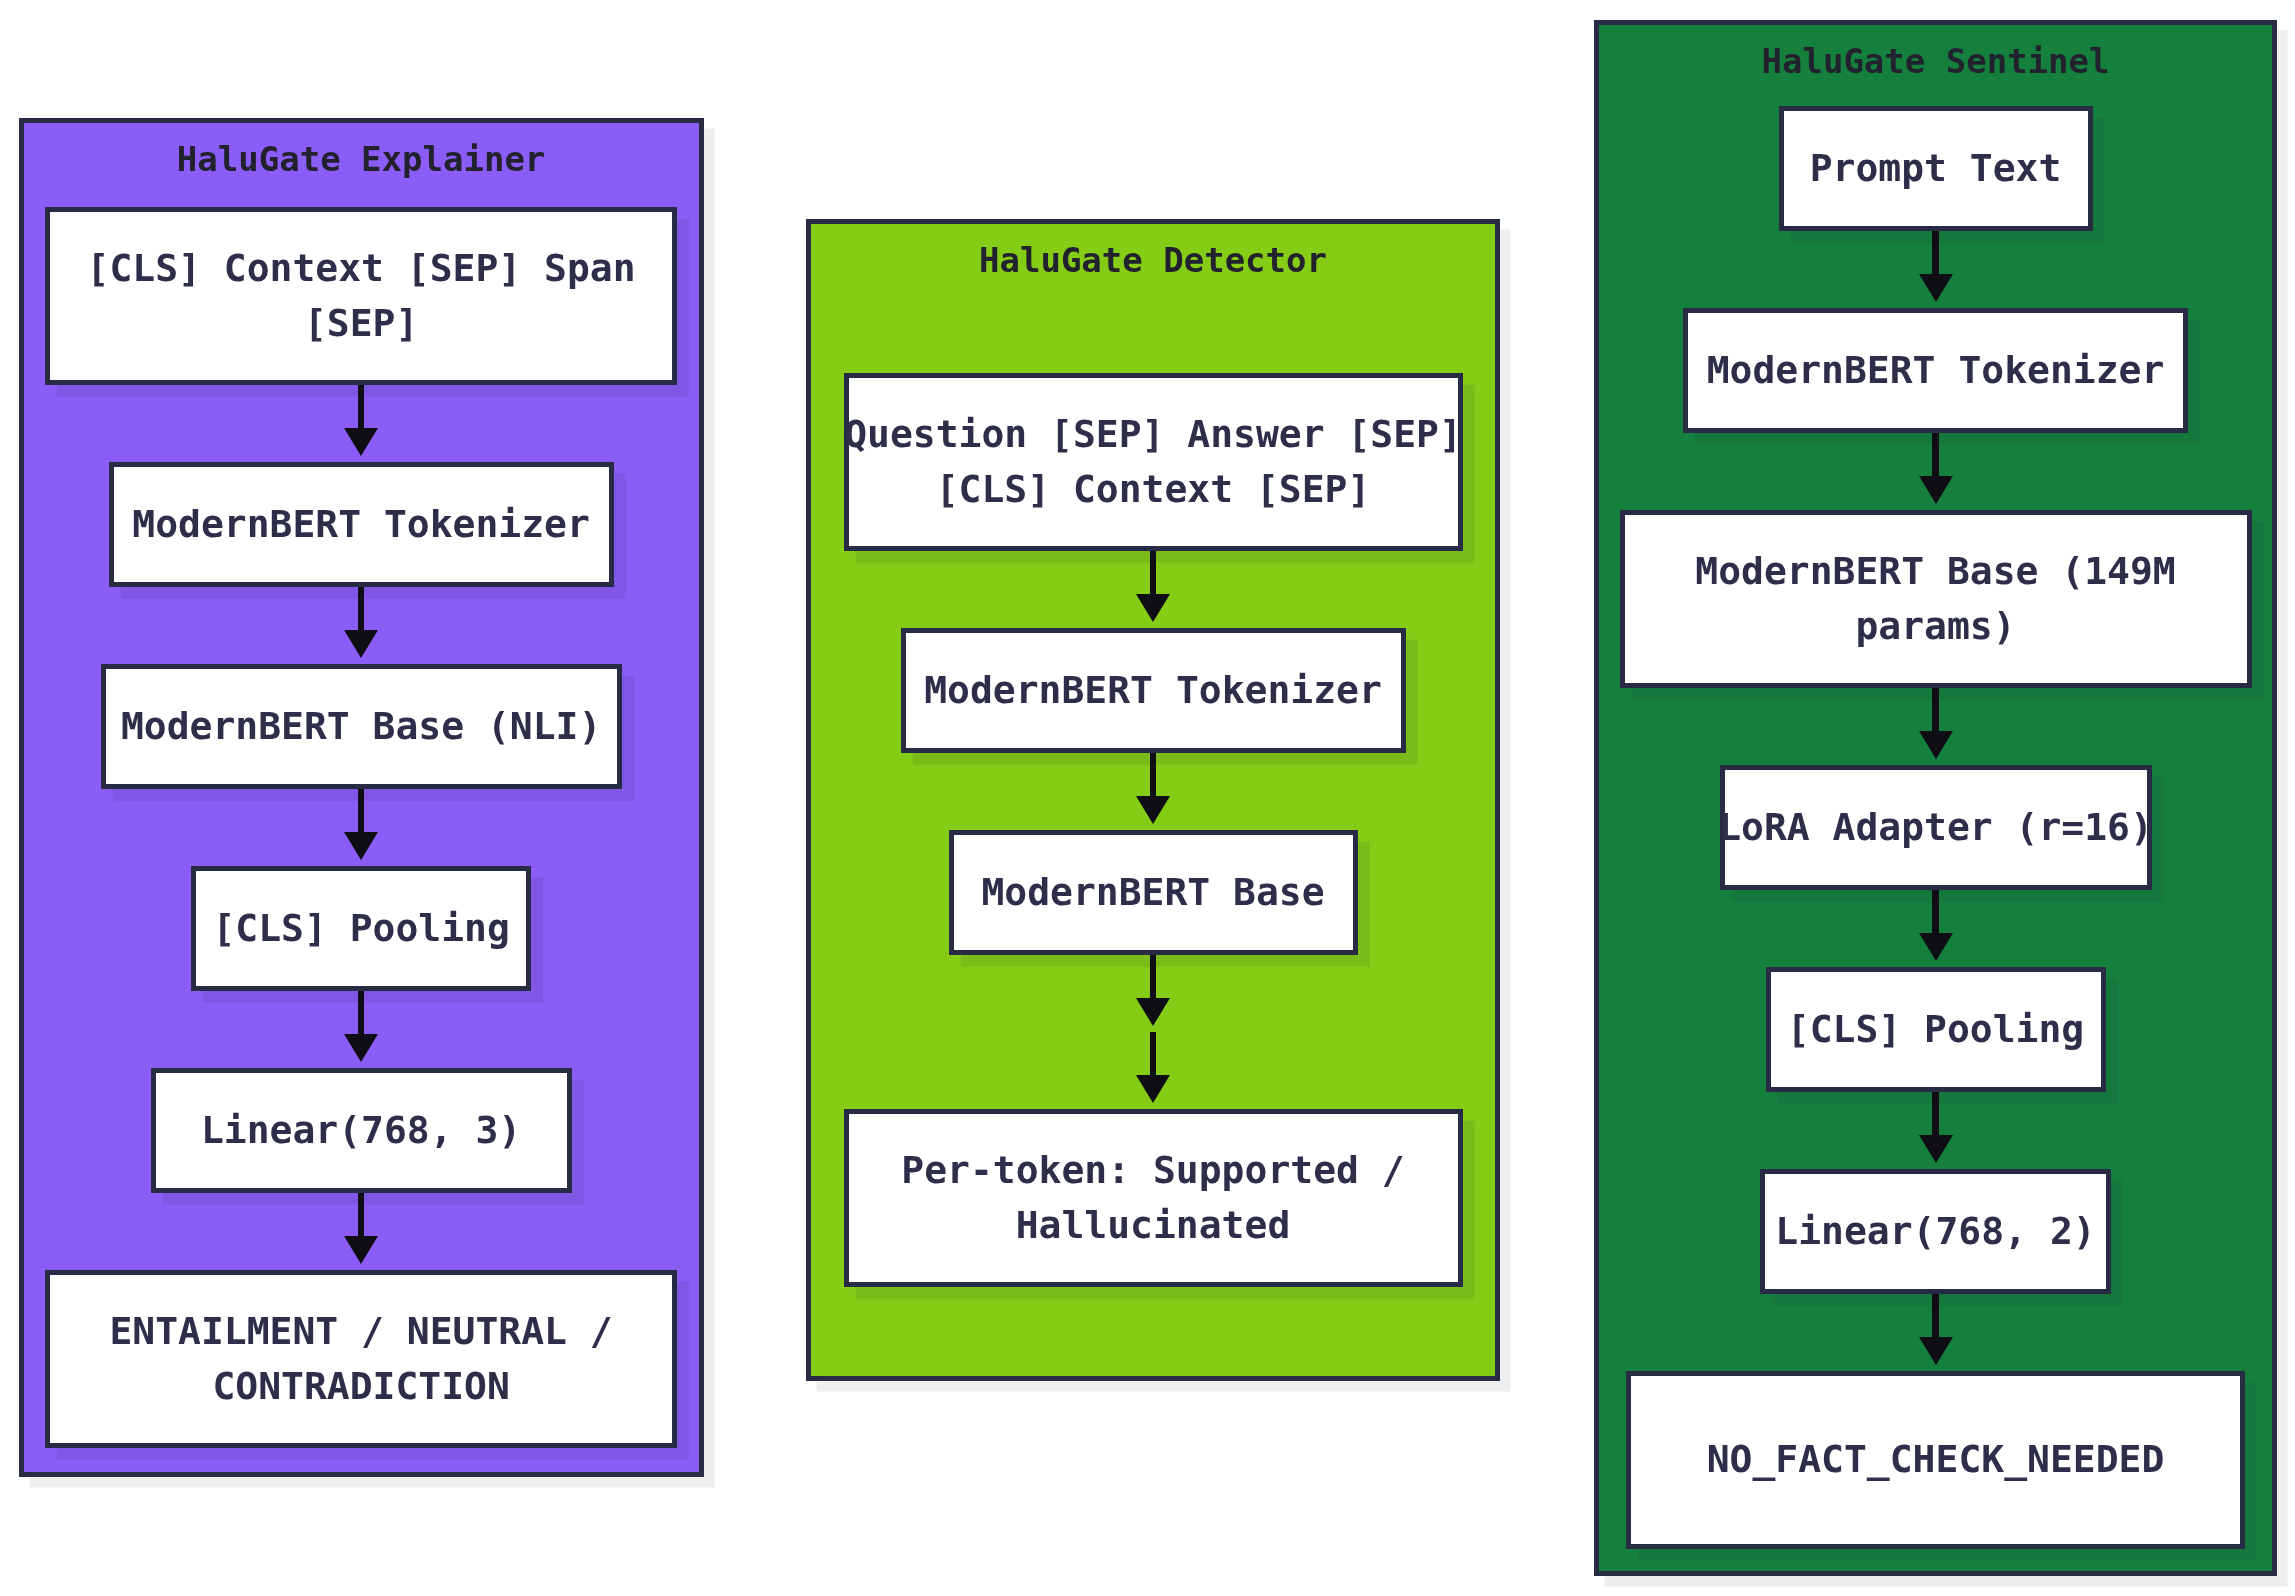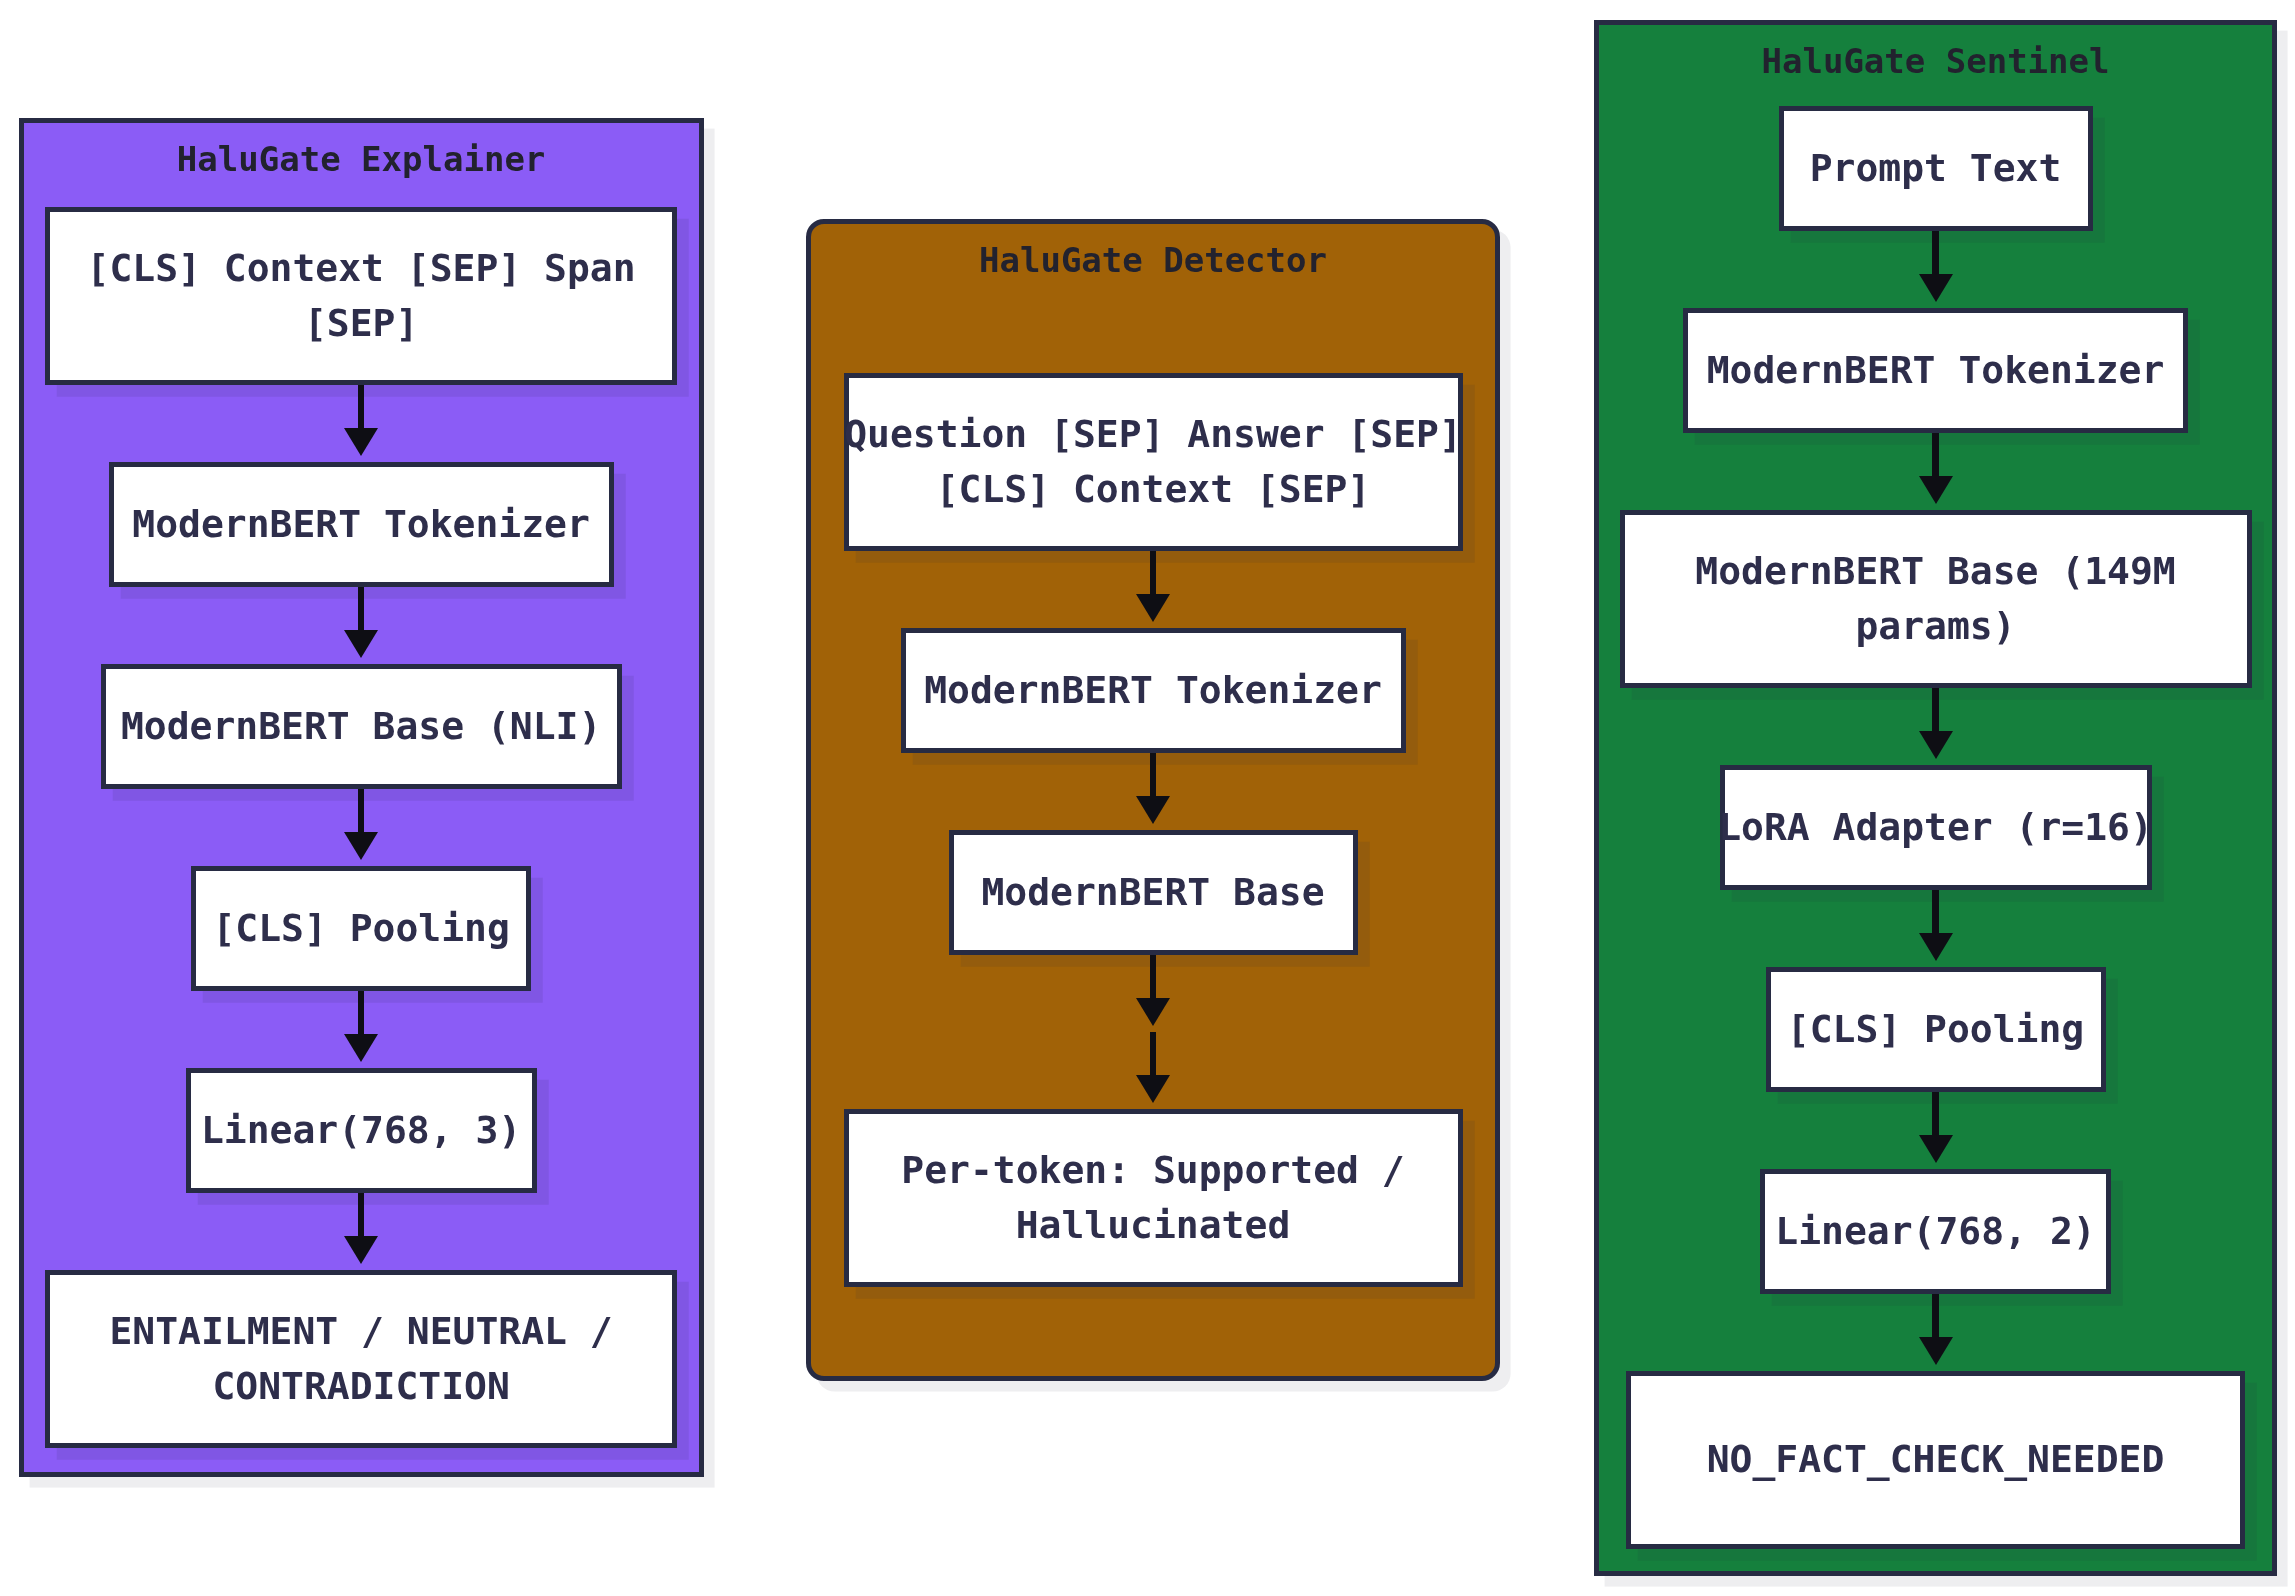--- a/index.html
+++ b/index.html
@@ -15,21 +15,21 @@
   .panel {
     position: absolute;
     box-sizing: border-box;
     border: 5.3px solid #272b43;
     box-shadow: 10.6px 10.6px 0 #eeeef0;
     display: flex;
     flex-direction: column;
     align-items: center;
   }
   .panel.explainer { left: 18.6px;   top: 118px; width: 685px; height: 1359px; background: #8b5cf6; }
-  .panel.detector  { left: 806px; top: 219px; width: 694px; height: 1162px; background: #a16207; border-radius: 18px; }
+  .panel.detector  { left: 806px; top: 219px; width: 694px; height: 1162px; background: #84cc16; }
   .panel.sentinel  { left: 1594px; top: 19.7px;  width: 683px; height: 1556px; background: #15803d; }
 
   .panel-title {
     margin: 14px 0 0 0;
     font-size: 34px;
     font-weight: bold;
     line-height: 45px;
     color: #22222e;
     letter-spacing: 0;
     text-align: center;
@@ -118,21 +118,21 @@
 
       <div class="node" style="width:340px">
         <span>[CLS] Pooling</span>
       </div>
 
       <div class="arrow">
         <div class="arrow-line"></div>
         <div class="arrow-head"></div>
       </div>
 
-      <div class="node" style="width:351px">
+      <div class="node" style="width:421px">
         <span>Linear(768, 3)</span>
       </div>
 
       <div class="arrow">
         <div class="arrow-line"></div>
         <div class="arrow-head"></div>
       </div>
 
       <div class="node two-line" style="width:632px">
         <span>ENTAILMENT / NEUTRAL /</span>

